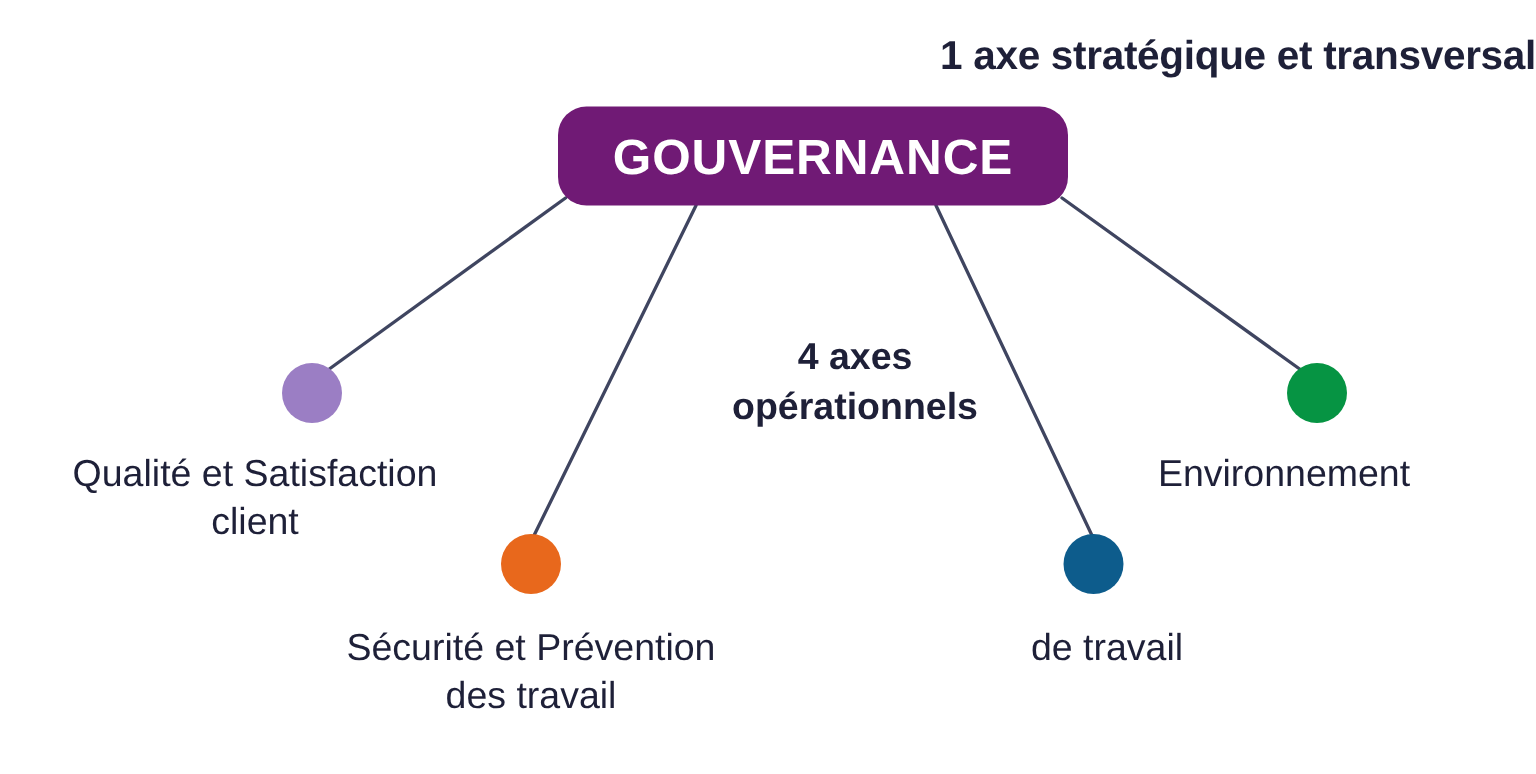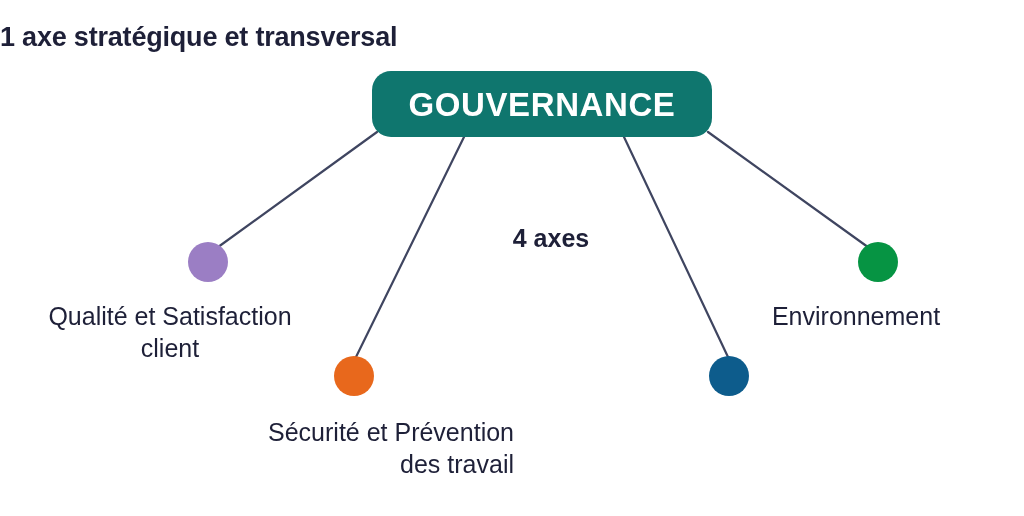--- a/index.html
+++ b/index.html
@@ -24,49 +24,49 @@
     top: 0;
     width: 1024px;
     height: 516px;
     pointer-events: none;
   }
   .strategic-title {
     position: absolute;
     left: 0;
     top: 22px;
     width: 1024px;
-    text-align: left;
+    text-align: right;
     font-size: 27px;
     font-weight: bold;
     color: #1e2038;
     letter-spacing: -0.2px;
     white-space: nowrap;
   }
   .governance-box {
     position: absolute;
     left: 372px;
     top: 71px;
     width: 340px;
     height: 66px;
-    background: #0f766e;
+    background: #701a75;
     border-radius: 19px;
     display: flex;
     align-items: center;
     justify-content: center;
   }
   .governance-label {
     color: #ffffff;
     font-size: 33px;
     font-weight: bold;
     letter-spacing: 0.6px;
     line-height: 1;
   }
   .ops-title {
     position: absolute;
-    left: 428px;
+    left: 447px;
     top: 222px;
     width: 246px;
     text-align: center;
     font-size: 25px;
     font-weight: bold;
     color: #1e2038;
     line-height: 1.32;
   }
   .axis-node {
     position: absolute;
@@ -99,41 +99,43 @@
   </svg>
 
   <div class="strategic-title">1 axe stratégique et transversal</div>
 
   <div class="governance-box">
     <span class="governance-label">GOUVERNANCE</span>
   </div>
 
   <div class="ops-title">
     <div>4 axes</div>
+    <div>opérationnels</div>
   </div>
 
   <div class="axis-node">
     <div class="axis-dot" style="left:188px; top:242px; background:#9b7ec4;"></div>
     <div class="axis-label" style="left:-6px; top:300px; width:352px;">
       <div>Qualité et Satisfaction</div>
       <div>client</div>
     </div>
   </div>
 
   <div class="axis-node">
     <div class="axis-dot" style="left:334px; top:356px; background:#e8681c;"></div>
-    <div class="axis-label" style="left:162px; top:416px; width:352px;text-align:right;">
+    <div class="axis-label" style="left:178px; top:416px; width:352px;">
       <div>Sécurité et Prévention</div>
       <div>des travail</div>
     </div>
   </div>
 
   <div class="axis-node">
     <div class="axis-dot" style="left:709px; top:356px; background:#0d5c8c;"></div>
     <div class="axis-label" style="left:558px; top:416px; width:360px;">
+      <div>de travail</div>
     </div>
   </div>
 
   <div class="axis-node">
     <div class="axis-dot" style="left:858px; top:242px; background:#069443;"></div>
     <div class="axis-label" style="left:680px; top:300px; width:352px;">
       <div>Environnement</div>
     </div>
   </div>
 

